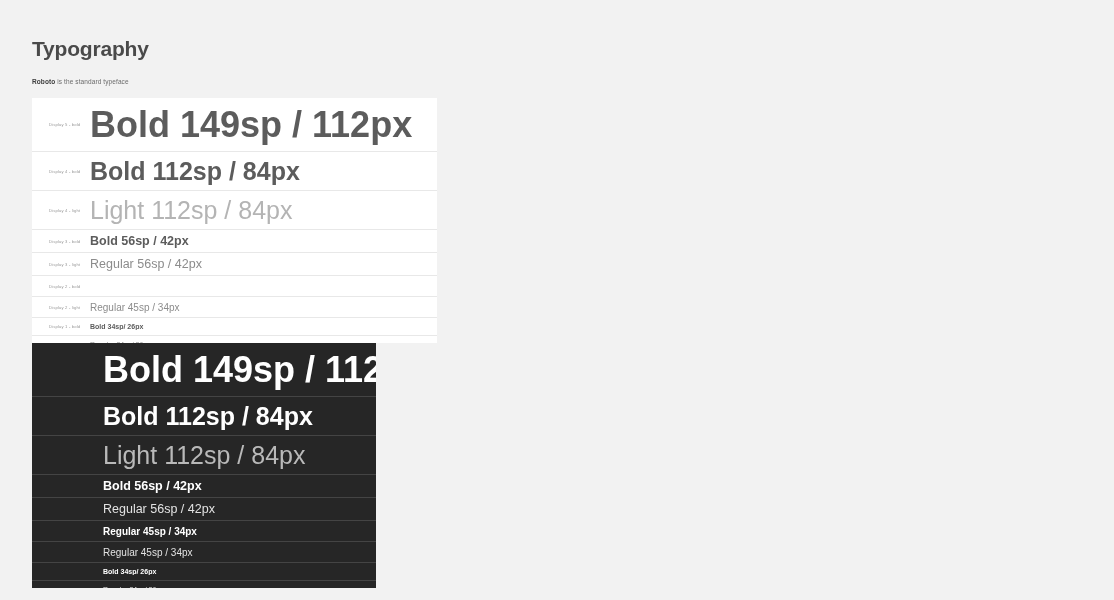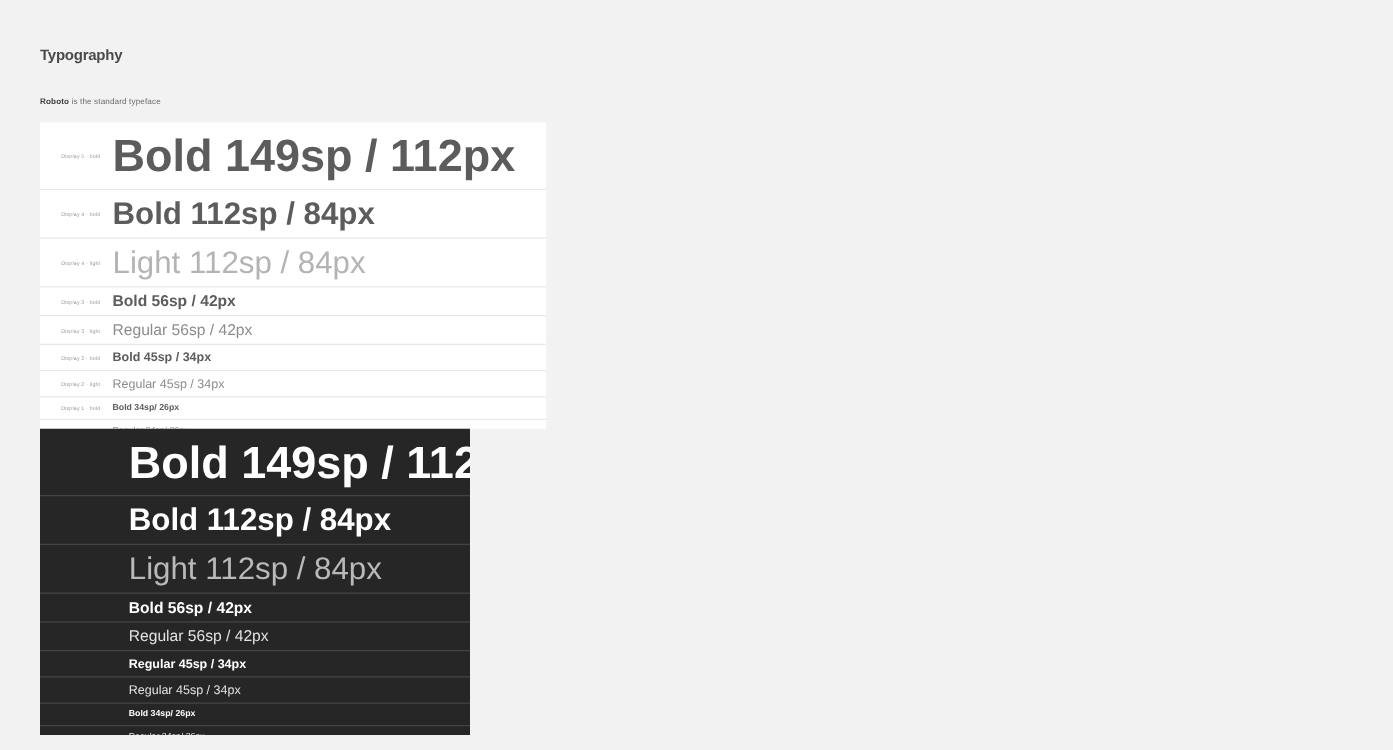--- a/index.html
+++ b/index.html
@@ -13,21 +13,21 @@
     position: relative;
   }
 
   
   .page { display: flex; width: 1114px; height: 600px; }
 
   .typography-section { width: 800px; position: relative; padding: 0; }
   .color-section { width: 314px; position: relative; }
 
   .section-title {
-    font-size: 12px;
+    font-size: 21px;
     font-weight: bold;
     color: #4a4a4a;
     letter-spacing: -0.2px;
   }
 
   #typography-title { position: absolute; left: 32px; top: 37px; }
 
   .section-subtitle {
     position: absolute;
     left: 32px;
@@ -127,21 +127,20 @@
             <div class="type-row" style="height: 23px;">
               <div class="row-label">Display 3 - bold</div>
               <div class="row-sample s-bold" style="font-size: 12.5px;">Bold 56sp / 42px</div>
             </div>
             <div class="type-row" style="height: 23px;">
               <div class="row-label">Display 3 - light</div>
               <div class="row-sample s-regular" style="font-size: 12.5px;">Regular 56sp / 42px</div>
             </div>
             <div class="type-row" style="height: 21px;">
               <div class="row-label">Display 2 - bold</div>
-              <div class="row-sample s-bold" style="font-size: 10px;">Bold 45sp / 34px</div>
             </div>
             <div class="type-row" style="height: 21px;">
               <div class="row-label">Display 2 - light</div>
               <div class="row-sample s-regular" style="font-size: 10px;">Regular 45sp / 34px</div>
             </div>
             <div class="type-row" style="height: 18px;">
               <div class="row-label">Display 1 - bold</div>
               <div class="row-sample s-bold" style="font-size: 7px;">Bold 34sp/ 26px</div>
             </div>
             <div class="type-row" style="height: 18px;">

